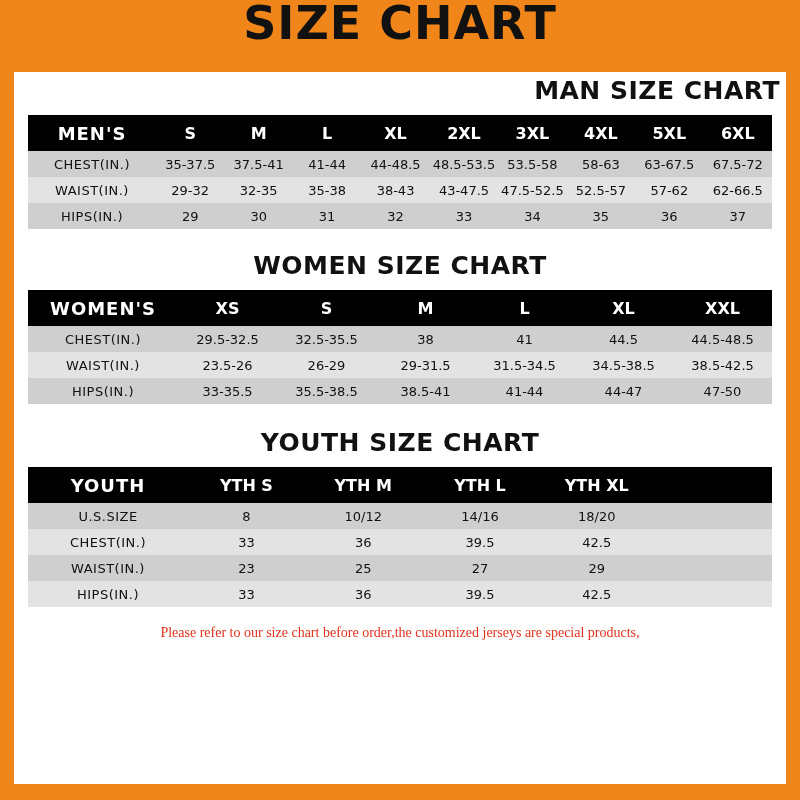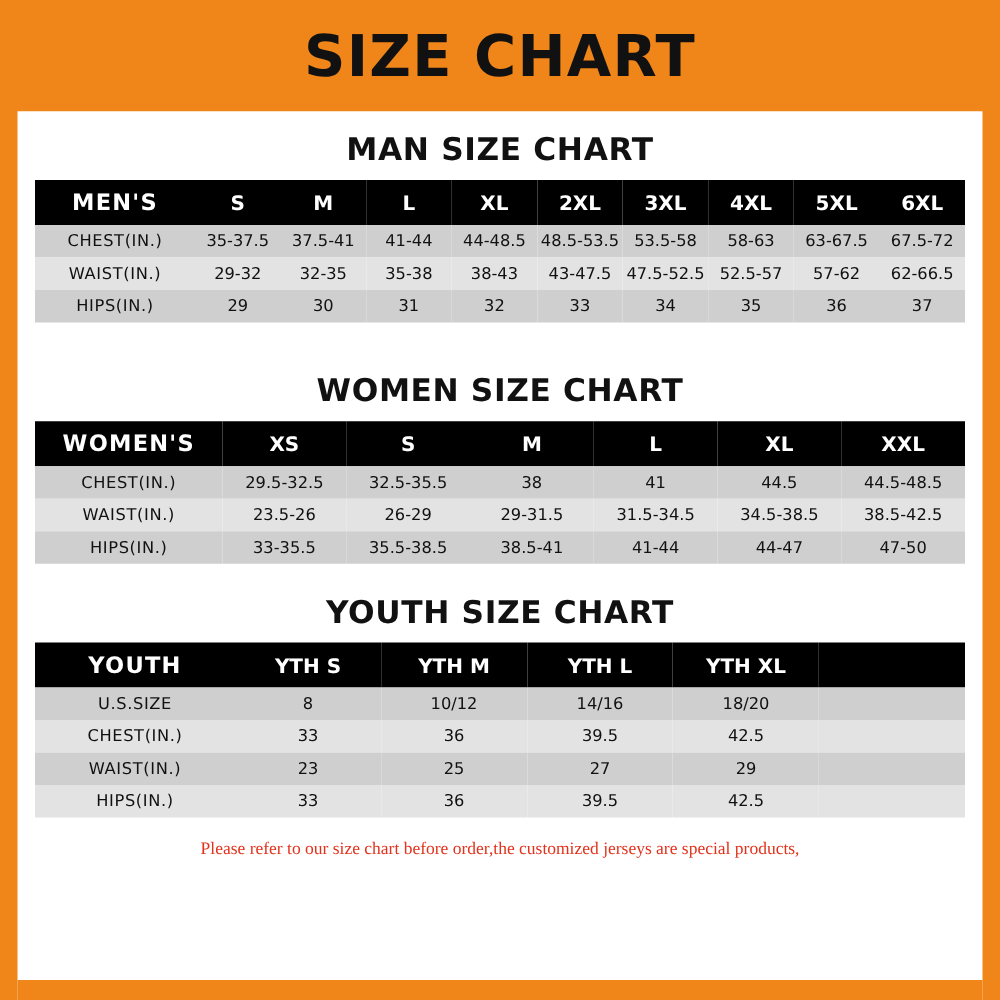--- a/index.html
+++ b/index.html
@@ -16,24 +16,24 @@
   .page {
     position: relative;
     width: 800px;
     height: 800px;
     background: #ffffff;
     box-sizing: border-box;
     border-left: 14px solid #f0861a;
     border-right: 14px solid #f0861a;
   }
   .header-bar {
-    height: 89px;
+    height: 72px;
     background: #f0861a;
     display: flex;
-    align-items: center;
+    align-items: flex-start;
     justify-content: center;
     margin: 0 -14px;
   }
   .header-title {
     font-family: "DejaVu Sans", sans-serif;
     font-weight: bold;
     font-size: 46px;
     letter-spacing: 1px;
     color: #111111;
     line-height: 1;
@@ -42,22 +42,22 @@
     padding: 0 6px;
   }
   .section-title {
     text-align: center;
     font-family: "DejaVu Sans", sans-serif;
     font-weight: bold;
     font-size: 25px;
     color: #111111;
     letter-spacing: 0.5px;
   }
-  .t1 { margin-top: 16px; }
-  .t2 { margin-top: 40px; }
+  .t1 { margin-top: 4px; text-align: right; }
+  .t2 { margin-top: 22px; }
   .t3 { margin-top: 24px; }
 
   table.size-table {
     border-collapse: collapse;
     width: 744px;
     margin: 10px auto 0 auto;
     table-layout: fixed;
   }
   table.size-table td, table.size-table th {
     text-align: center;

